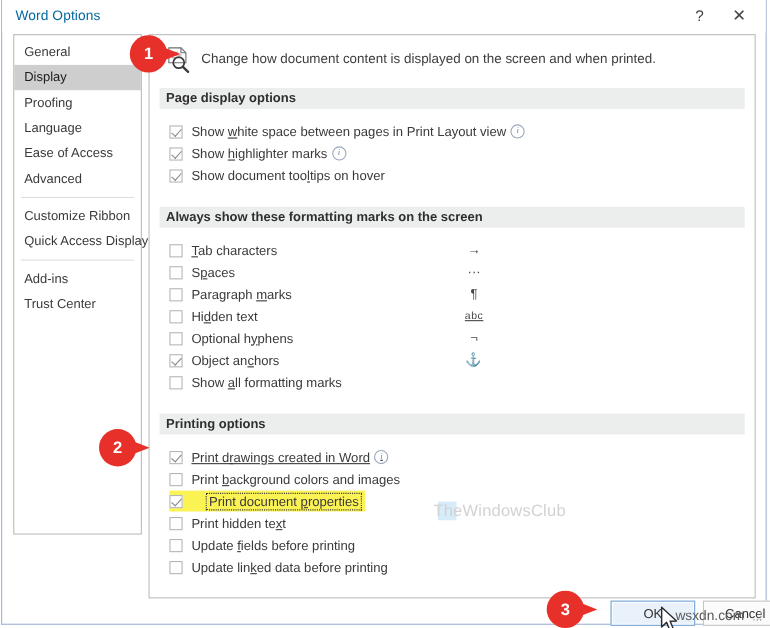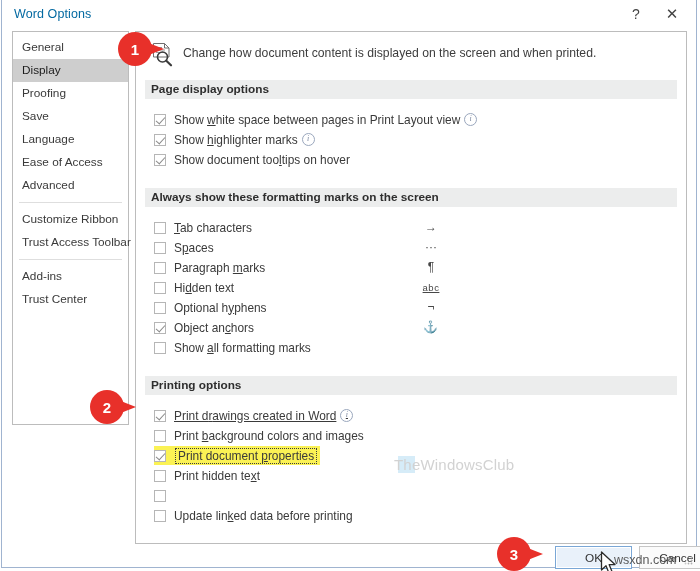--- a/index.html
+++ b/index.html
@@ -58,21 +58,21 @@
   }
   #help-button  { right: 44px; }
   #close-button { right: 8px; font-size: 15px; }
 
   
   #sidebar {
     position: absolute;
     left: 10px;
     top: 31px;
     width: 117px;
-    height: 394px;
+    height: 455px;
     background: #ffffff;
     border: 1px solid #bcbcbc;
     box-sizing: border-box;
     padding-top: 4px;
   }
   .nav-item {
     position: relative;
     height: 23px;
     line-height: 23px;
     padding-left: 9px;
@@ -210,21 +210,21 @@
   }
 
   
   #row-print-doc-props {
     background: #fbf254;
     padding: 0 3px 0 0;
   }
   #row-print-doc-props .focus-box {
     border: 1px dotted #3c3c3c;
     padding: 0 2px;
-    margin-left: 1px;
+    margin-left: 13px;
   }
 
   
   .dlgbtn {
     position: absolute;
     width: 77px;
     height: 23px;
     background: #fbfbfb;
     border: 1px solid #c6c6c6;
     font-size: 11.8px;
@@ -336,27 +336,26 @@
   <div id="titlebar">
     <div id="title-text">Word Options</div>
     <div class="winbtn" id="help-button">?</div>
     <div class="winbtn" id="close-button">✕</div>
   </div>
 
   <div id="sidebar">
       <div class="nav-item"><span>General</span></div>
       <div class="nav-item selected"><span>Display</span></div>
       <div class="nav-item"><span>Proofing</span></div>
-      <div class="nav-item"><span>Save</span></div>
       <div class="nav-item"><span>Language</span></div>
       <div class="nav-item"><span>Ease of Access</span></div>
       <div class="nav-item"><span>Advanced</span></div>
       <div class="nav-sep"></div>
       <div class="nav-item"><span>Customize Ribbon</span></div>
-      <div class="nav-item"><span>Trust Access Toolbar</span></div>
+      <div class="nav-item"><span>Quick Access Display</span></div>
       <div class="nav-sep"></div>
       <div class="nav-item"><span>Add-ins</span></div>
       <div class="nav-item"><span>Trust Center</span></div>
     </div>
 
   <div id="content">
 
     <div id="intro">
       <svg id="intro-icon" viewBox="0 0 26 26">
         <path d="M3.5 2.5 h11 l4.5 4.5 v9 h-15.5 z" fill="#ffffff" stroke="#6f6f6f" stroke-width="1"></path>
@@ -432,20 +431,21 @@
         <div class="opt" id="row-print-doc-props" style="top: 414px;">
           <span class="cb checked"></span>
           <span class="focus-box">Print document <span class="u">p</span>roperties</span>
         </div>
         <div class="opt" style="top: 434px;">
           <span class="cb"></span>
           <span class="">Print hidden te<span class="u">x</span>t</span>
         </div>
         <div class="opt" style="top: 454px;">
           <span class="cb"></span>
+          <span class="">Update <span class="u">f</span>ields before printing</span>
         </div>
         <div class="opt" style="top: 474px;">
           <span class="cb"></span>
           <span class="">Update lin<span class="u">k</span>ed data before printing</span>
         </div>
       </div>
 
     <div id="watermark-twc-logo"></div>
     <div id="watermark-twc">TheWindowsClub</div>
   </div>

